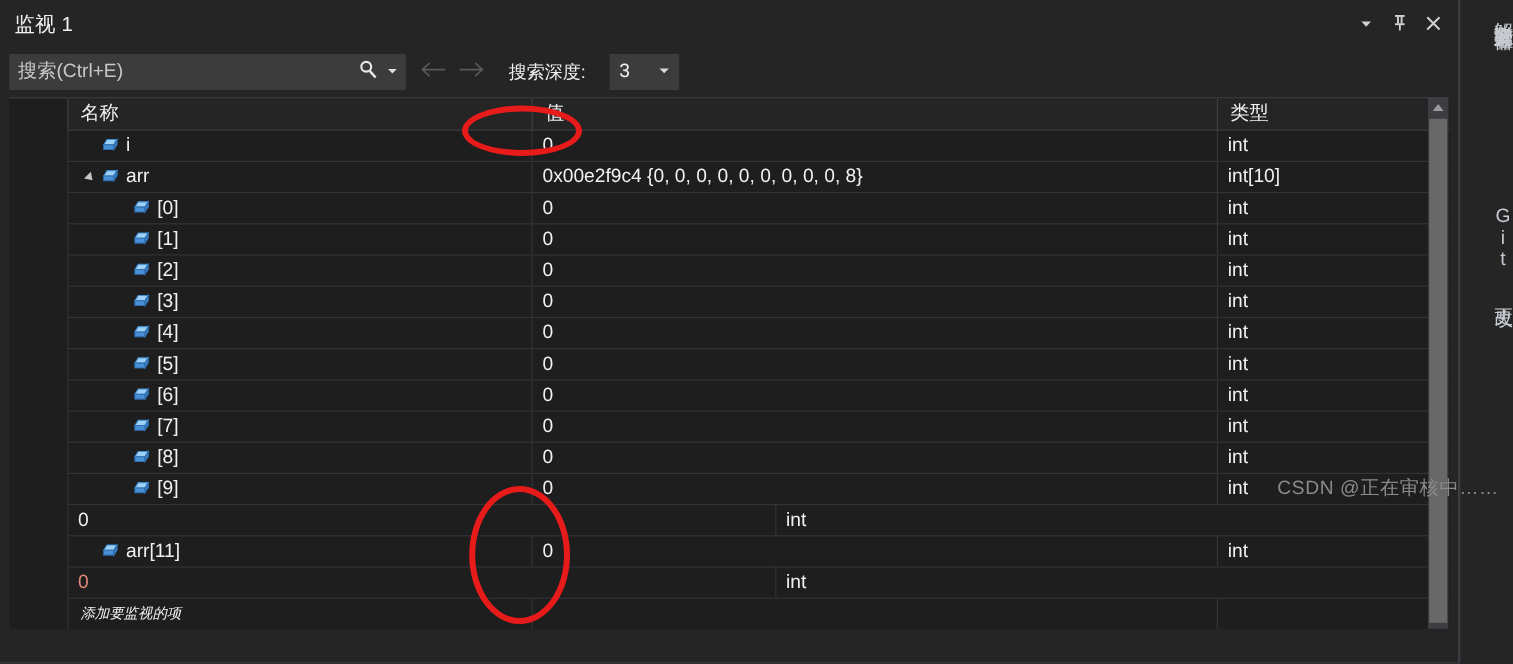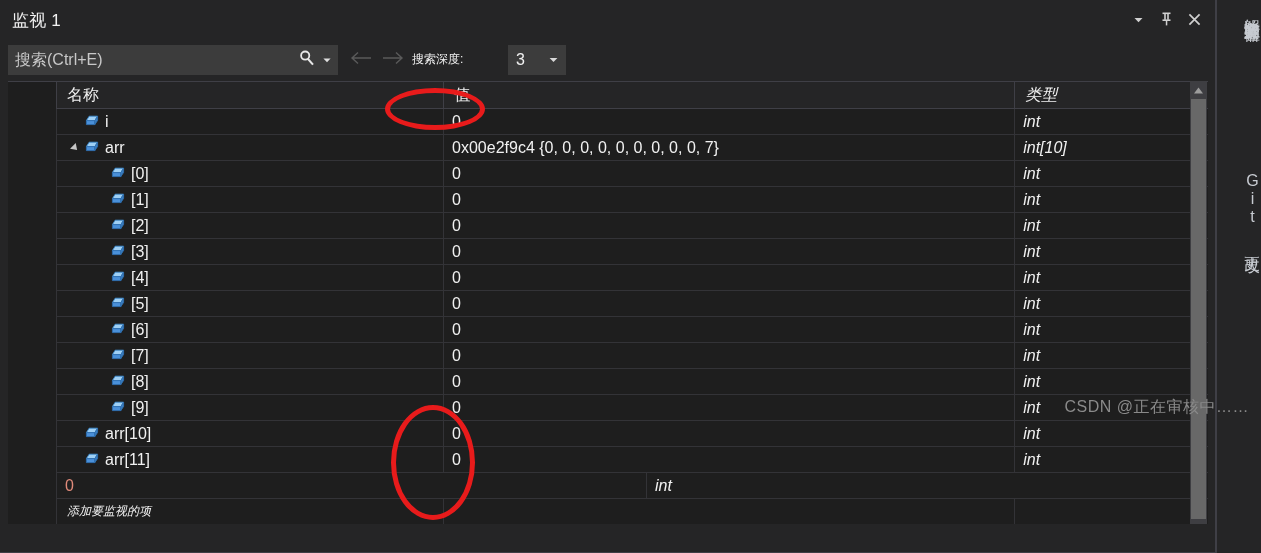--- a/index.html
+++ b/index.html
@@ -120,22 +120,22 @@
     gap: 6px;
   }
   .nav-arrow {
     width: 26px; height: 26px;
     display: flex; align-items: center; justify-content: center;
     cursor: default;
   }
 
   .depth-label {
     position: absolute;
-    left: 412px; top: 11px;
-    font-size: 12px;
+    left: 424px; top: 11px;
+    font-size: 15px;
     color: #f1f1f1;
     white-space: nowrap;
   }
   .depth-combo {
     position: absolute;
     left: 508px; top: 5px;
     width: 58px;
     height: 30px;
     background: #3c3c3c;
     display: flex;
@@ -182,21 +182,21 @@
     line-height: 26px;
     box-sizing: border-box;
     padding-left: 10px;
     border-left: 1px solid #3f3f46;
     overflow: hidden;
     white-space: nowrap;
   }
   .gh-cell.first { border-left: 1px solid #3f3f46; }
   .col-name  { width: 400px; }
   .col-value { width: 590px; }
-  .col-type  { width: 200px; font-style: italic; }
+  .col-type  { width: 200px; }
 
   .grid-body {
     position: relative;
     background: #1e1e1e;
   }
   .row {
     display: flex;
     height: 26px;
     border-bottom: 1px solid #333337;
     box-sizing: border-box;
@@ -462,21 +462,21 @@
               </div>
               <div class="var-icon">
                 <svg width="16" height="15" viewBox="0 0 16 15">
                   <path d="M5.2 2.2 L13.6 2.2 L10.8 6.6 L2.4 6.6 Z" fill="#9fd0f5" stroke="#3f8fd4" stroke-width="0.9"></path>
                   <path d="M2.4 6.6 L10.8 6.6 L10.8 10.6 L2.4 10.6 Z" fill="#4a90d9" stroke="#2f6fb0" stroke-width="0.9"></path>
                   <path d="M10.8 6.6 L13.6 2.2 L13.6 6.4 L10.8 10.6 Z" fill="#3a7dc0" stroke="#2f6fb0" stroke-width="0.9"></path>
                 </svg>
               </div>
               <span class="name-text">arr</span>
             </div>
-            <div class="cell col-value">0x00e2f9c4 {0, 0, 0, 0, 0, 0, 0, 0, 0, 7}</div>
+            <div class="cell col-value">0x00e2f9c4 {0, 0, 0, 0, 0, 0, 0, 0, 0, 8}</div>
             <div class="cell col-type">int[10]</div>
           </div>
           <div class="row">
             <div class="cell name col-name">
               <div style="flex: 0 0 36px;"></div>
               <div class="expander empty"></div>
               <div class="var-icon">
                 <svg width="16" height="15" viewBox="0 0 16 15">
                   <path d="M5.2 2.2 L13.6 2.2 L10.8 6.6 L2.4 6.6 Z" fill="#9fd0f5" stroke="#3f8fd4" stroke-width="0.9"></path>
                   <path d="M2.4 6.6 L10.8 6.6 L10.8 10.6 L2.4 10.6 Z" fill="#4a90d9" stroke="#2f6fb0" stroke-width="0.9"></path>
@@ -626,32 +626,20 @@
                   <path d="M2.4 6.6 L10.8 6.6 L10.8 10.6 L2.4 10.6 Z" fill="#4a90d9" stroke="#2f6fb0" stroke-width="0.9"></path>
                   <path d="M10.8 6.6 L13.6 2.2 L13.6 6.4 L10.8 10.6 Z" fill="#3a7dc0" stroke="#2f6fb0" stroke-width="0.9"></path>
                 </svg>
               </div>
               <span class="name-text">[9]</span>
             </div>
             <div class="cell col-value">0</div>
             <div class="cell col-type">int</div>
           </div>
           <div class="row">
-            <div class="cell name col-name">
-              <div style="flex: 0 0 10px;"></div>
-              <div class="expander empty"></div>
-              <div class="var-icon">
-                <svg width="16" height="15" viewBox="0 0 16 15">
-                  <path d="M5.2 2.2 L13.6 2.2 L10.8 6.6 L2.4 6.6 Z" fill="#9fd0f5" stroke="#3f8fd4" stroke-width="0.9"></path>
-                  <path d="M2.4 6.6 L10.8 6.6 L10.8 10.6 L2.4 10.6 Z" fill="#4a90d9" stroke="#2f6fb0" stroke-width="0.9"></path>
-                  <path d="M10.8 6.6 L13.6 2.2 L13.6 6.4 L10.8 10.6 Z" fill="#3a7dc0" stroke="#2f6fb0" stroke-width="0.9"></path>
-                </svg>
-              </div>
-              <span class="name-text">arr[10]</span>
-            </div>
             <div class="cell col-value">0</div>
             <div class="cell col-type">int</div>
           </div>
           <div class="row">
             <div class="cell name col-name">
               <div style="flex: 0 0 10px;"></div>
               <div class="expander empty"></div>
               <div class="var-icon">
                 <svg width="16" height="15" viewBox="0 0 16 15">
                   <path d="M5.2 2.2 L13.6 2.2 L10.8 6.6 L2.4 6.6 Z" fill="#9fd0f5" stroke="#3f8fd4" stroke-width="0.9"></path>

